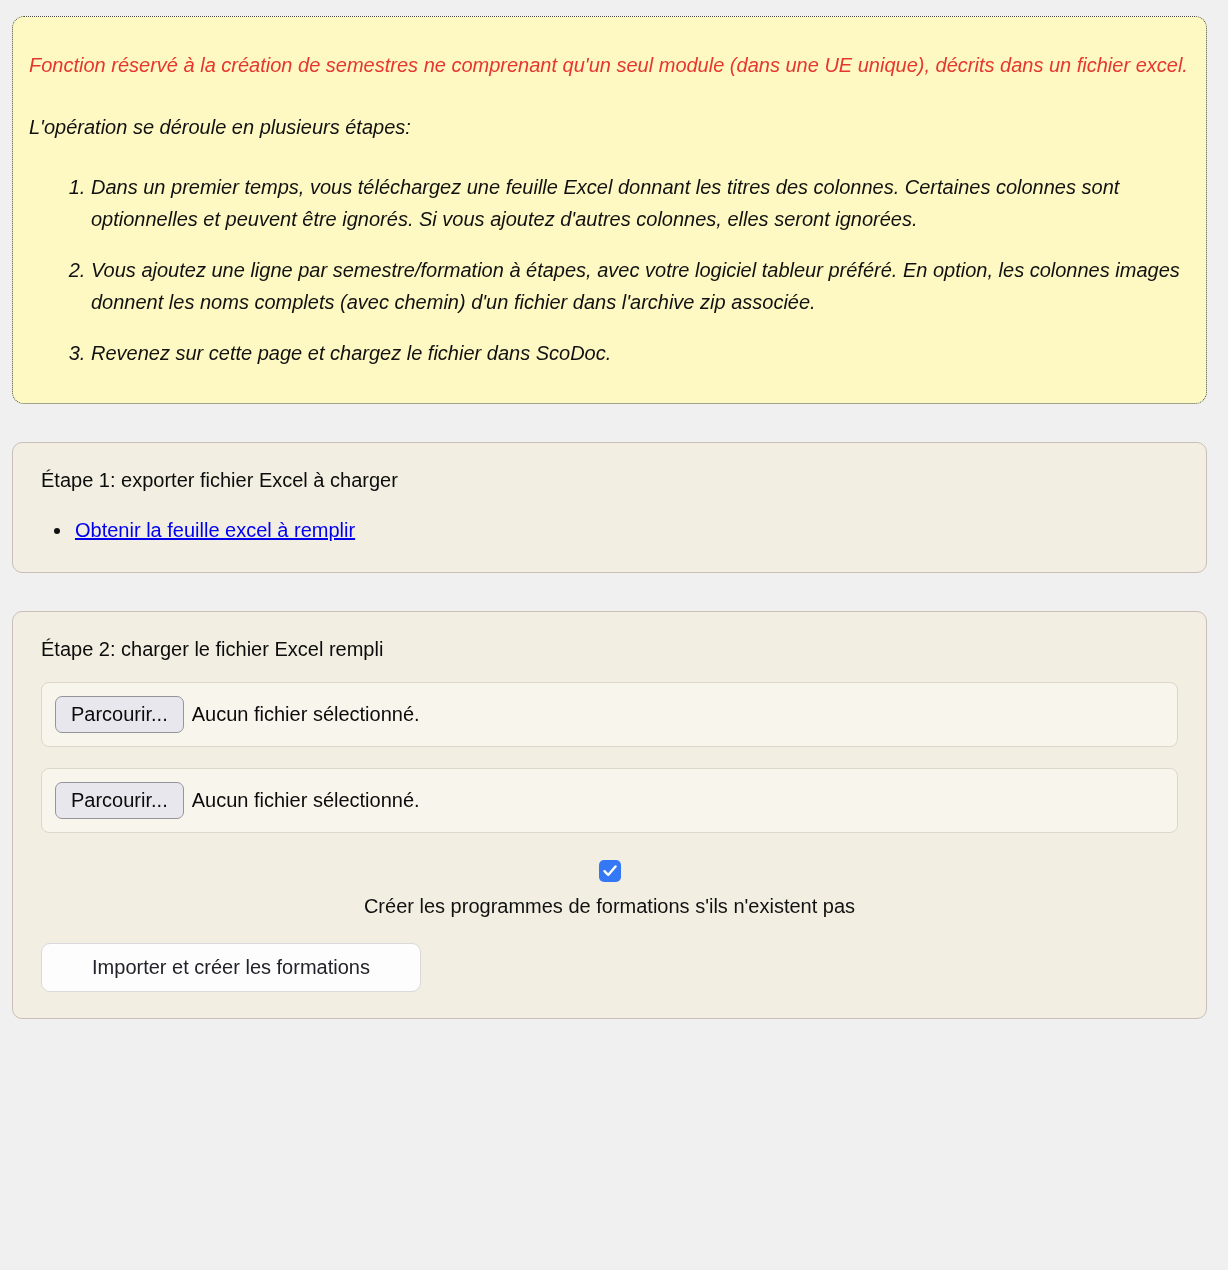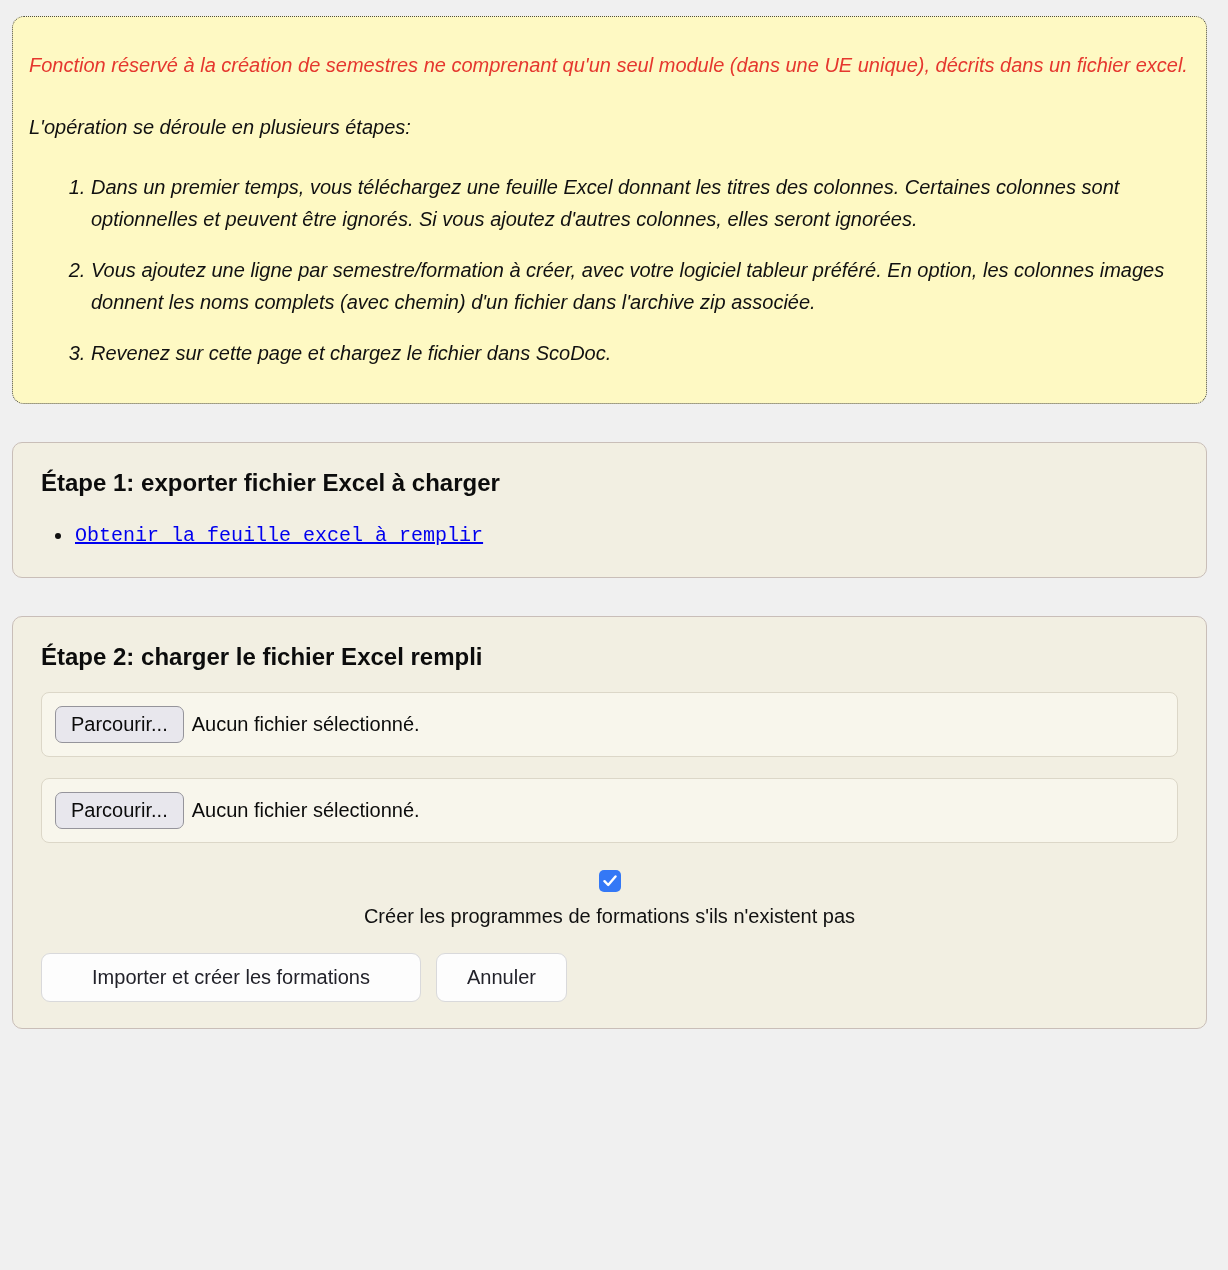--- a/index.html
+++ b/index.html
@@ -32,32 +32,32 @@
 
   
   .panel {
     background: #f2efe2;
     border: 1px solid #c9beb8;
     border-radius: 10px;
     margin: 38px 21px 0 12px;
     padding: 12px 28px 26px;
   }
   .panel h2 {
-    font-size: 24px;
-    font-weight: bold;
+    font-size: 20px;
+    font-weight: normal;
     color: #0c0c0c;
     margin: 14px 0 0;
   }
   .panel ul {
     list-style: disc;
     margin: 27px 0 4px;
     padding-left: 32px;
     font-size: 20px;
   }
-  .panel ul li { padding-left: 2px; font-family: Liberation Mono, monospace; }
+  .panel ul li { padding-left: 2px; }
   a.dl-link { text-decoration: underline; }
 
   .field-label {
     margin-top: 30px;
     font-size: 20px;
     font-weight: bold;
     color: #4b4a42;
   }
   .filerow {
     margin-top: 21px;
@@ -96,21 +96,20 @@
     align-items: center;
     justify-content: center;
     flex: none;
     cursor: pointer;
   }
   .checkbox svg { display: block; }
 
   .btnrow {
     margin-top: 25px;
     display: flex;
-    gap: 15px;
   }
   .btn {
     font-family: inherit;
     font-size: 20px;
     color: #22222a;
     background: #fdfdfd;
     border: 1px solid #d9d9db;
     border-radius: 9px;
     padding: 12px 10px;
     cursor: pointer;
@@ -123,21 +122,21 @@
 </head>
 <body>
 
 <main>
 
   <section class="notice">
     <p class="warning" style="color:#e5372e;">Fonction réservé à la création de semestres ne comprenant qu'un seul module (dans une UE unique), décrits dans un fichier excel.</p>
     <p class="intro">L'opération se déroule en plusieurs étapes:</p>
     <ol>
       <li>Dans un premier temps, vous téléchargez une feuille Excel donnant les titres des colonnes. Certaines colonnes sont optionnelles et peuvent être ignorés. Si vous ajoutez d'autres colonnes, elles seront ignorées.</li>
-      <li>Vous ajoutez une ligne par semestre/formation à créer, avec votre logiciel tableur préféré. En option, les colonnes images donnent les noms complets (avec chemin) d'un fichier dans l'archive zip associée.</li>
+      <li>Vous ajoutez une ligne par semestre/formation à étapes, avec votre logiciel tableur préféré. En option, les colonnes images donnent les noms complets (avec chemin) d'un fichier dans l'archive zip associée.</li>
       <li>Revenez sur cette page et chargez le fichier dans ScoDoc.</li>
     </ol>
   </section>
 
   <section class="panel">
     <h2>Étape 1: exporter fichier Excel à charger</h2>
     <ul>
       <li>
         <a href="#" class="dl-link" style="color:#0000ee;">Obtenir la feuille excel à remplir</a>
       </li>
@@ -161,18 +160,17 @@
       <span class="checkbox" role="checkbox" style="background:#3478f6;" aria-checked="true">
         <svg width="14" height="12" viewBox="0 0 14 12">
           <polyline points="1.5,6.2 5.2,10 12.5,1.5" fill="none" stroke="#ffffff" stroke-width="2.4" stroke-linecap="round" stroke-linejoin="round"></polyline>
         </svg>
       </span>
       <span class="checklabel">Créer les programmes de formations s'ils n'existent pas</span>
     </div>
 
     <div class="btnrow">
       <button type="button" class="btn btn-primary">Importer et créer les formations</button>
-      <button type="button" class="btn btn-cancel">Annuler</button>
     </div>
   </section>
 
   <div class="spacer-bottom"></div>
 </main>
 
 </body></html>

